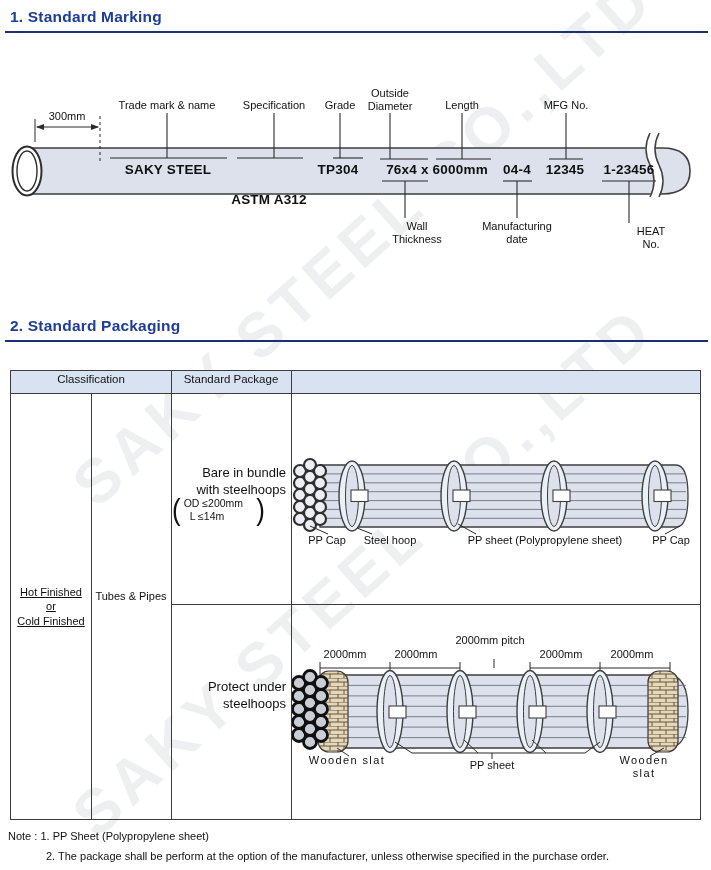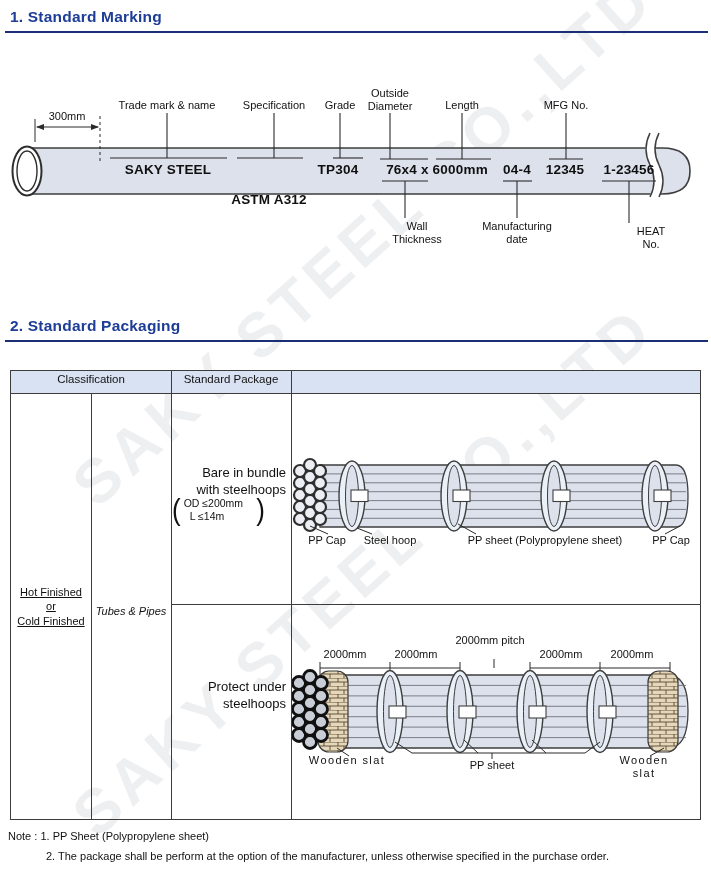--- a/index.html
+++ b/index.html
@@ -113,21 +113,21 @@
     <div class="thead"></div>
     <div class="th" style="left:0;width:160px;">Classification</div>
     <div class="th" style="left:160px;width:120px;">Standard Package</div>
     <div class="vline" style="left:80px;top:23px;height:425px;"></div>
     <div class="vline" style="left:160px;top:0;height:448px;"></div>
     <div class="vline" style="left:280px;top:0;height:448px;"></div>
     <div class="hline" style="left:160px;top:233px;width:529px;"></div>
     <div class="cell-center" style="left:0;top:23px;width:80px;height:425px;text-decoration:underline;">Hot Finished
 or
 Cold Finished</div>
-    <div class="cell-center" style="left:80px;top:28px;width:80px;height:425px;font-style:italic;">Tubes &amp; Pipes</div>
+    <div class="cell-center" style="left:80px;top:13px;width:80px;height:425px;">Tubes &amp; Pipes</div>
   </div>
 
   <div class="pkg-text" style="left:178px;top:464px;width:108px;">
     <div>Bare in bundle</div>
     <div>with steelhoops</div>
   </div>
   <div class="paren-row" style="left:172px;top:497px;">
     <span class="paren">(</span>
     <span style="display:inline-block;margin:0 3px;">
       <div>OD ≤200mm</div>

